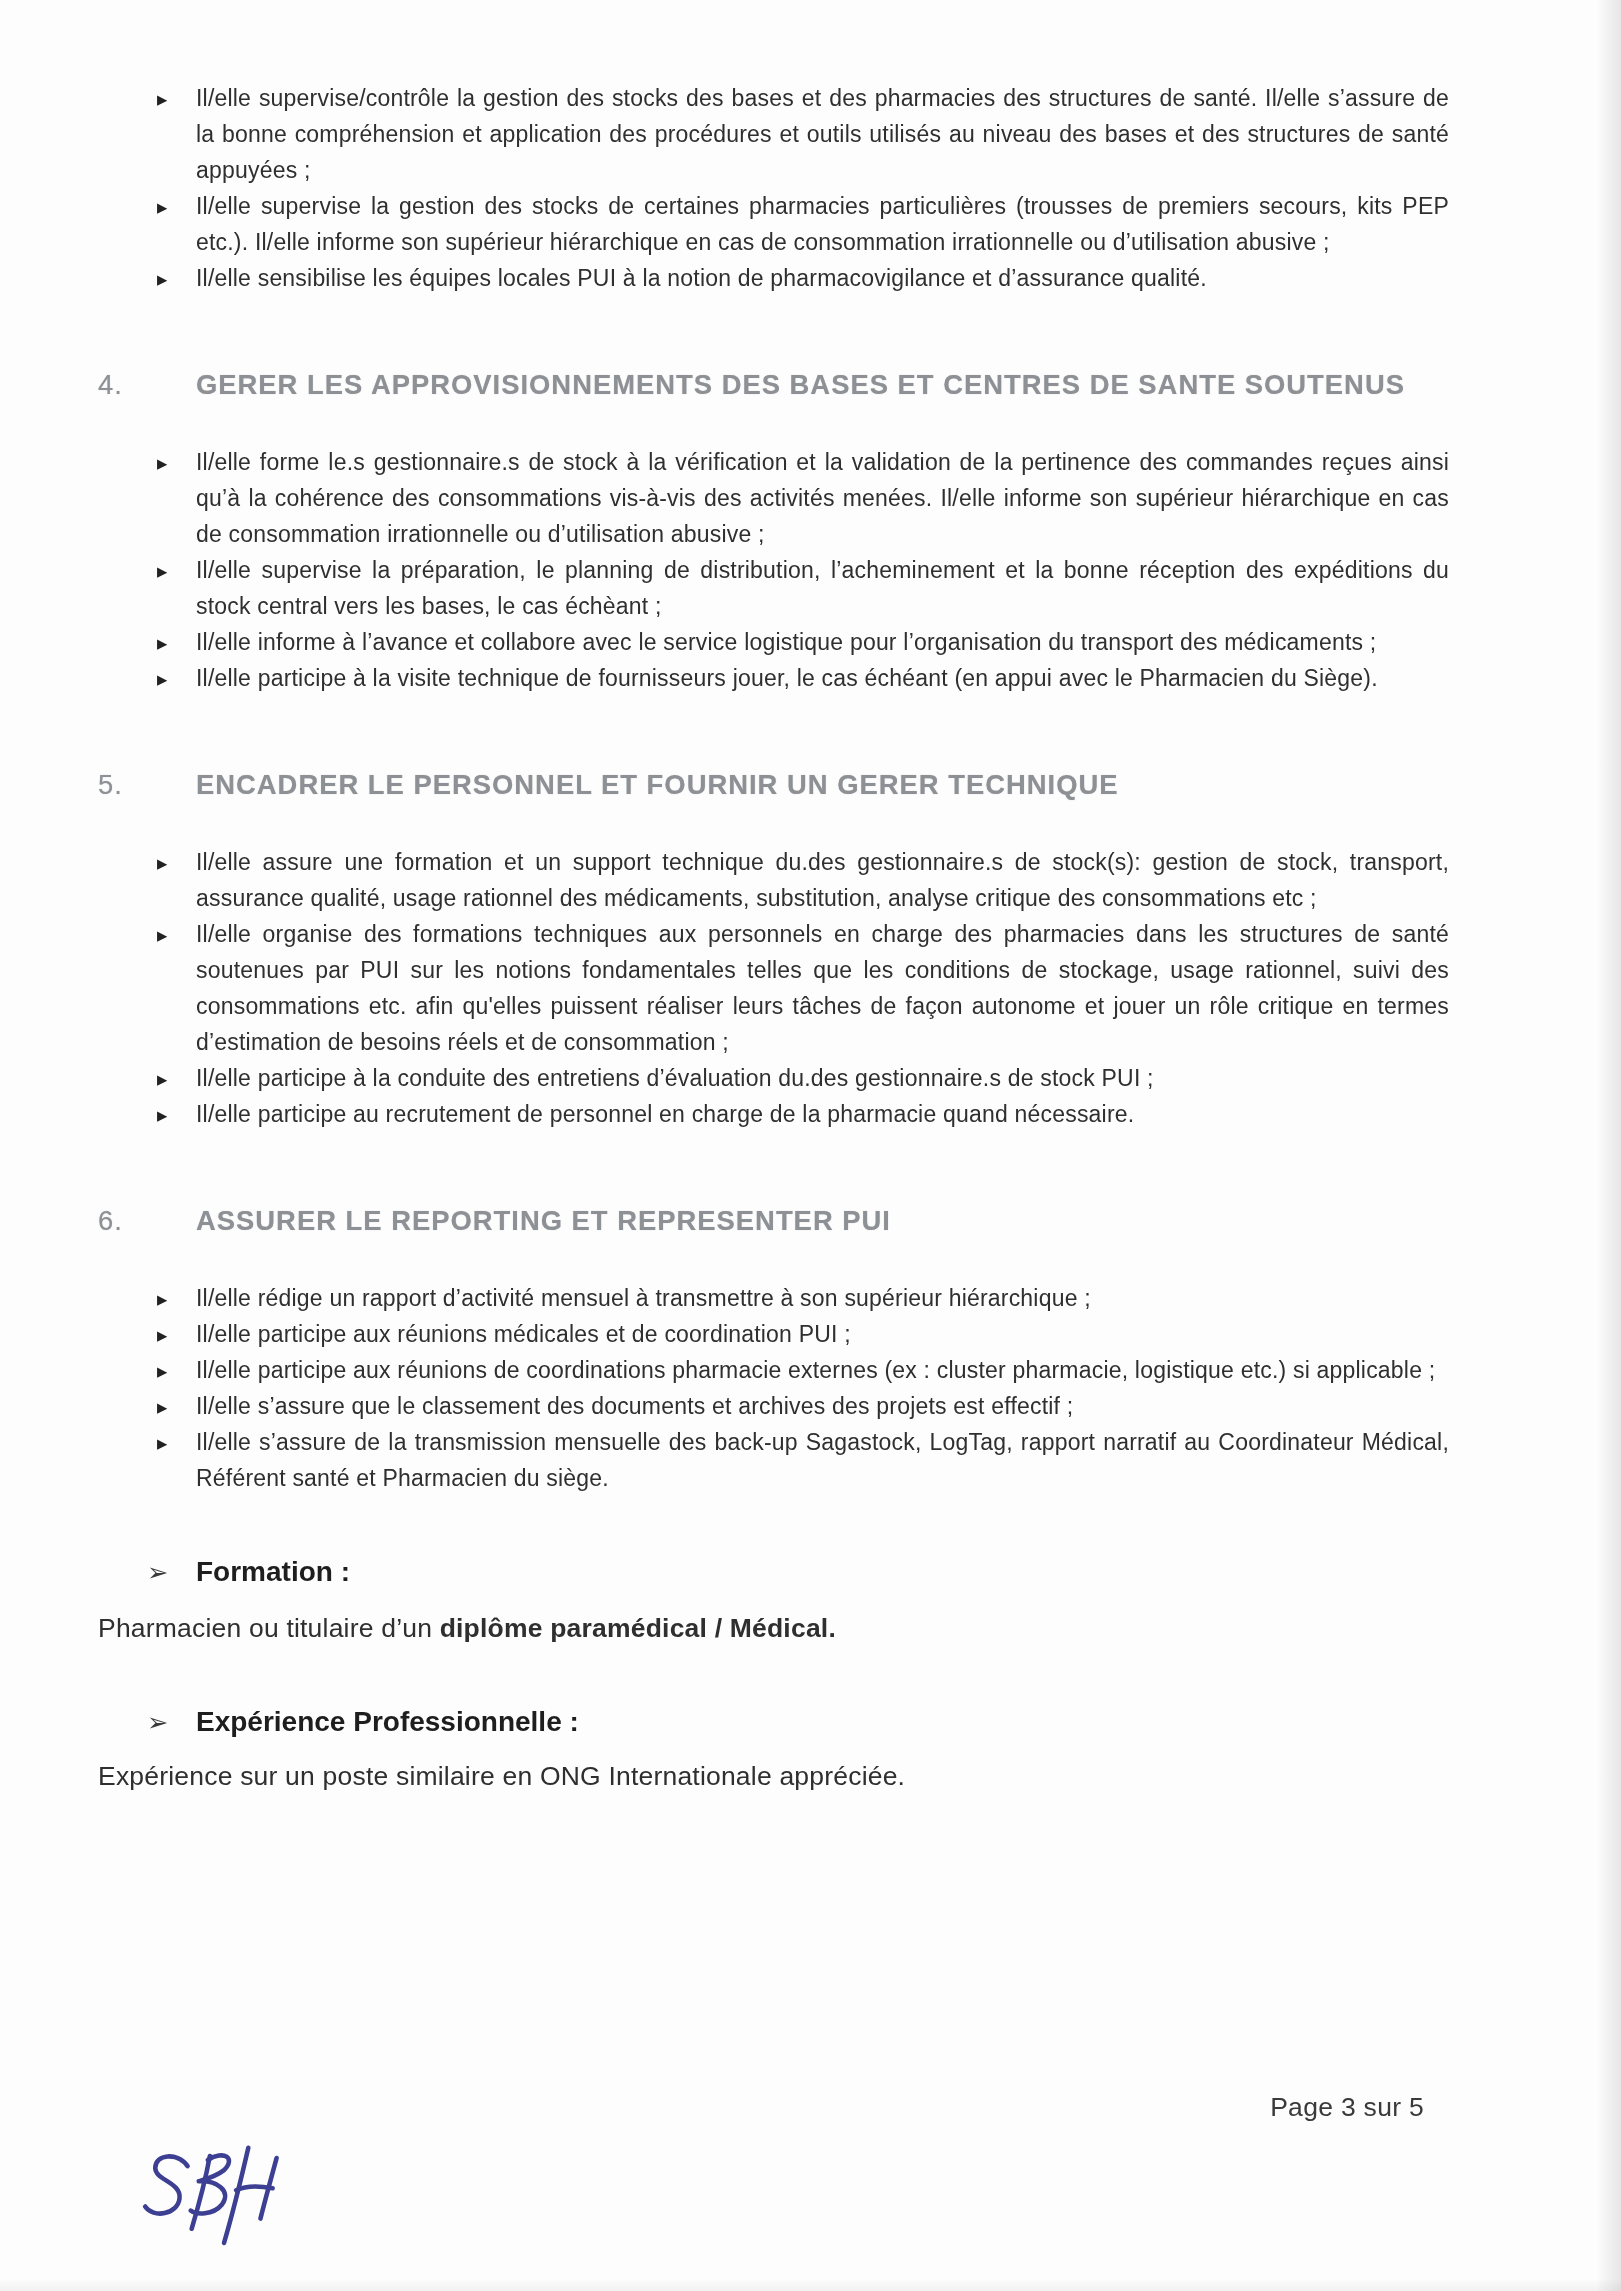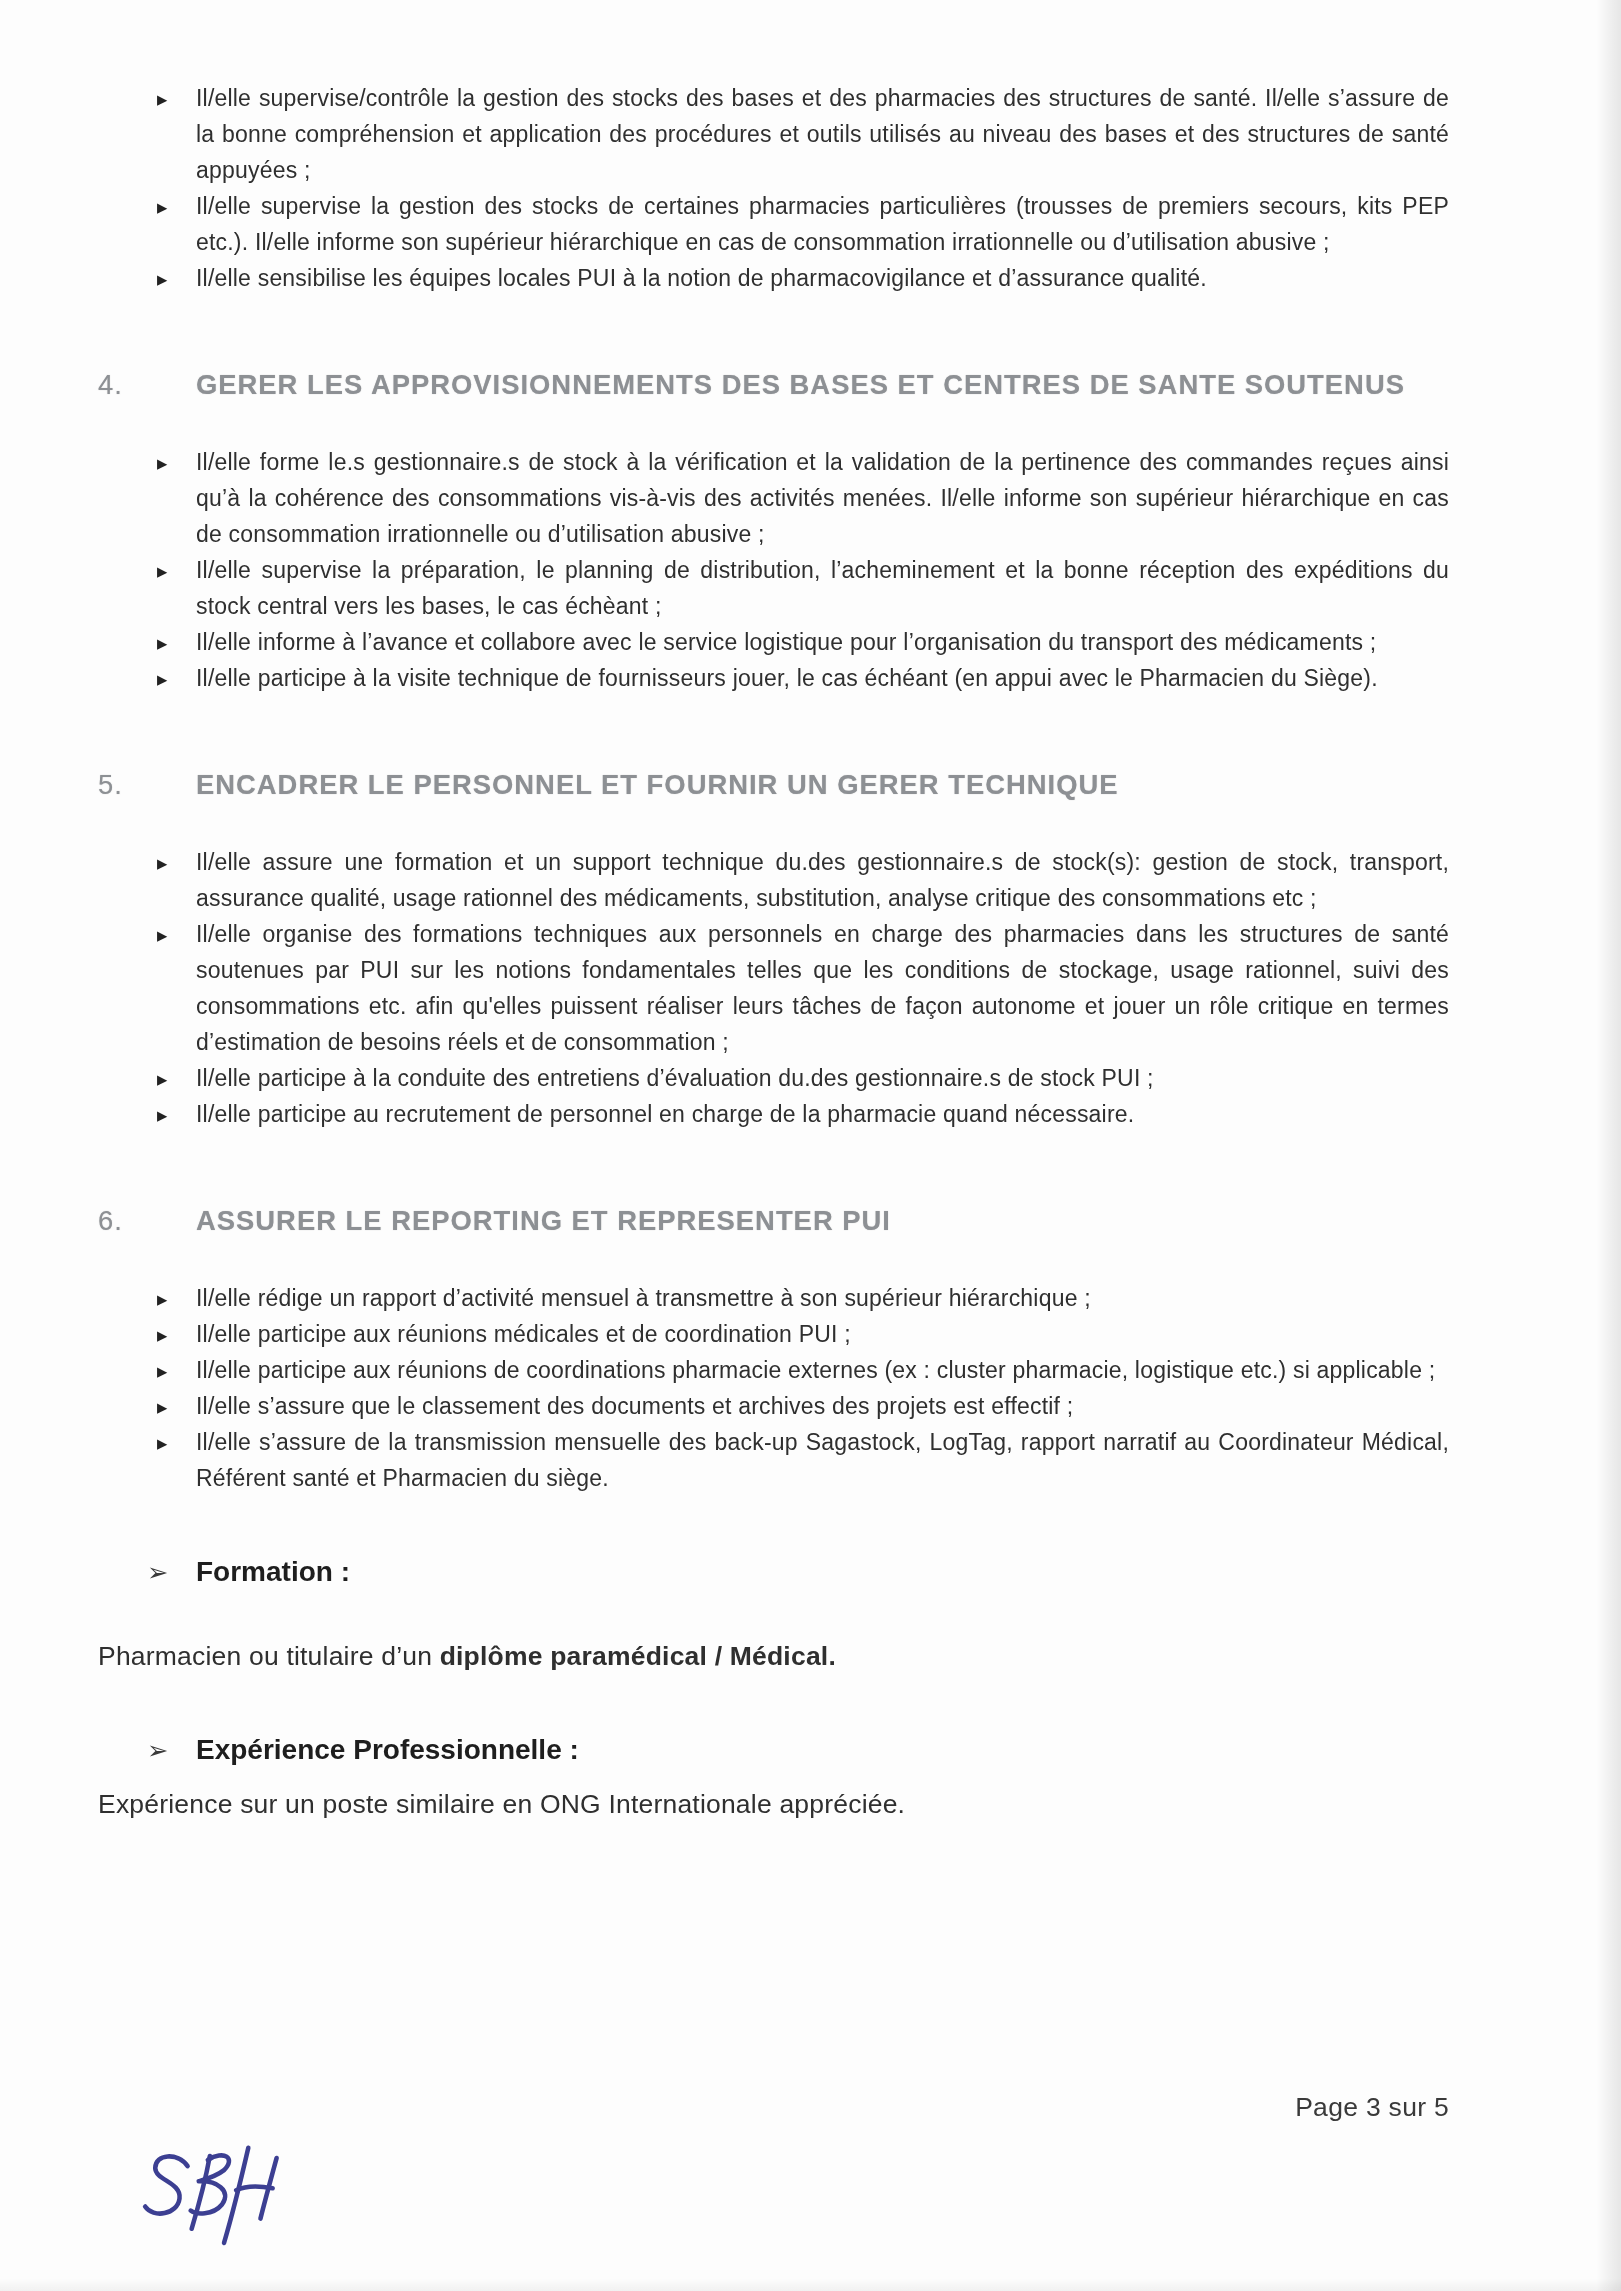--- a/index.html
+++ b/index.html
@@ -97,28 +97,28 @@
   .pointer-heading .colon { font-weight: 700; }
 
   .body-par {
     font-size: 26.5px;
     line-height: 39px;
     letter-spacing: 0.2px;
   }
   .bold-frag { font-weight: 700; }
 
   .formation-block { margin-top: 57px; }
-  .formation-lines { margin-top: 46px; }
+  .formation-lines { margin-top: 18px; }
   .experience-block { margin-top: 55px; }
   .experience-body { margin-top: 16px; }
 
   .page-footer {
     position: absolute;
     top: 2092px;
-    right: 172px;
+    right: 197px;
     font-size: 26.5px;
     color: #3a3a3a;
     letter-spacing: 0.3px;
   }
 
   .signature {
     position: absolute;
     top: 2143px;
     left: 135px;
     width: 172px;

